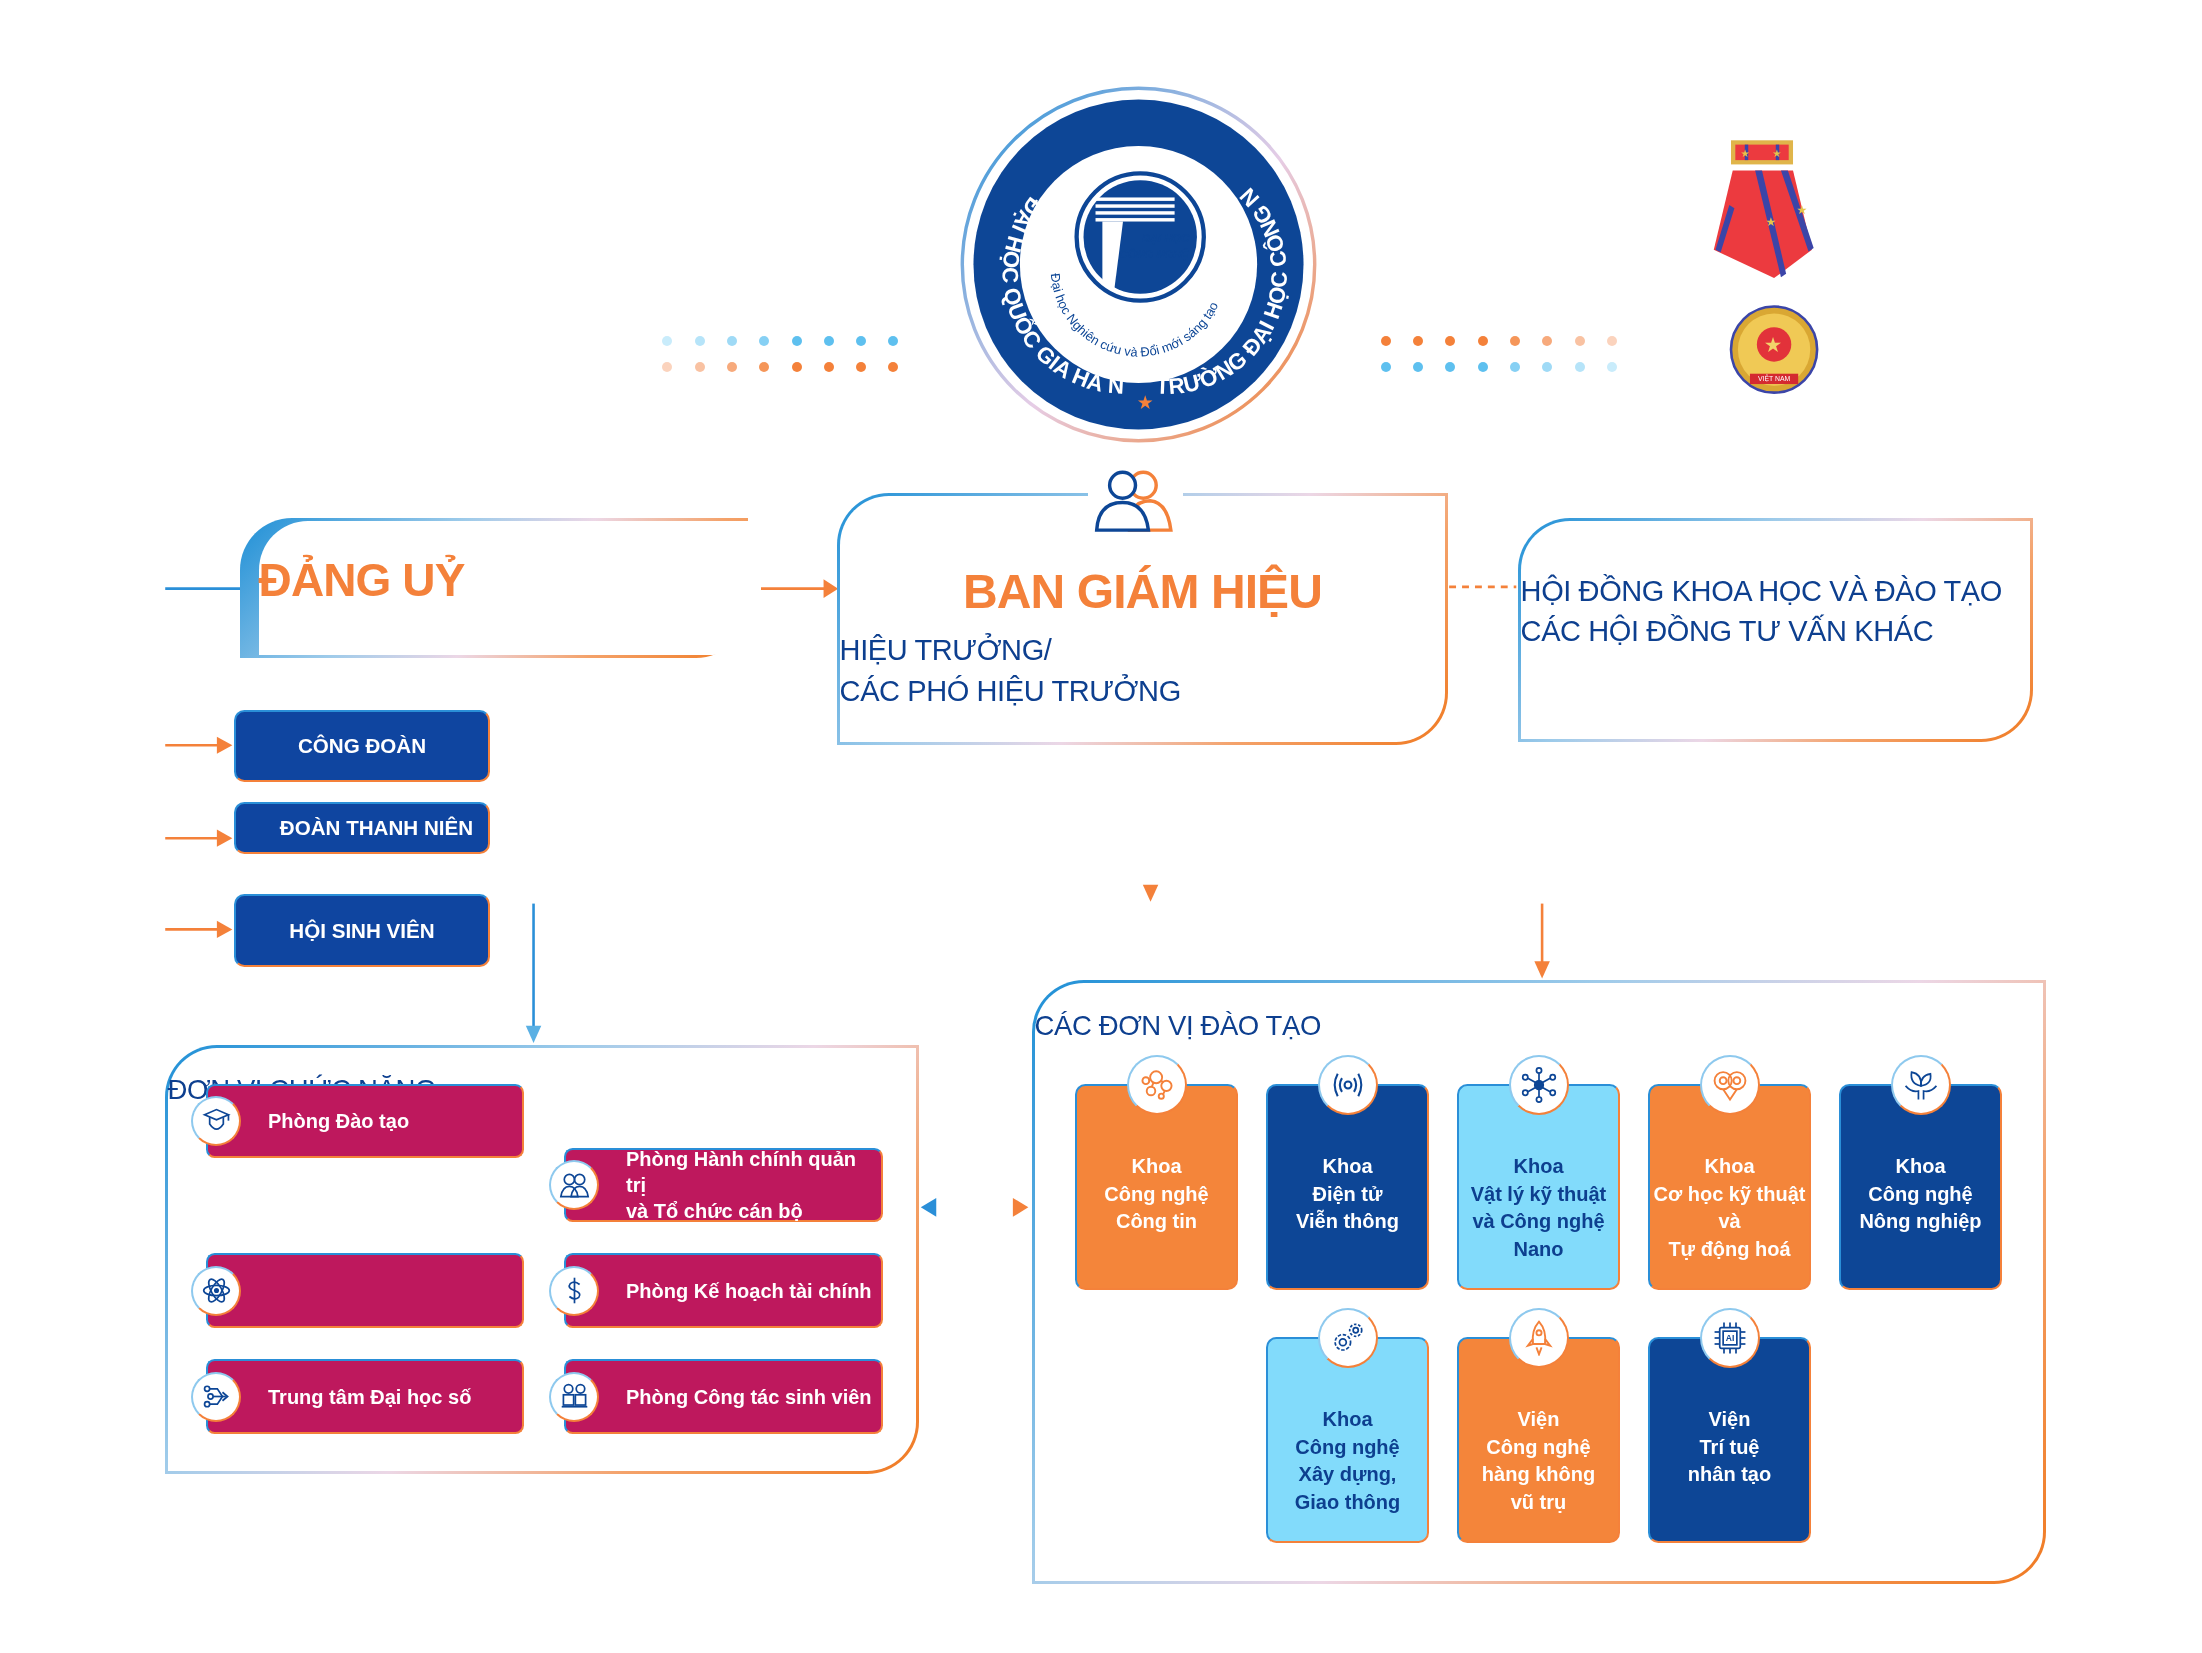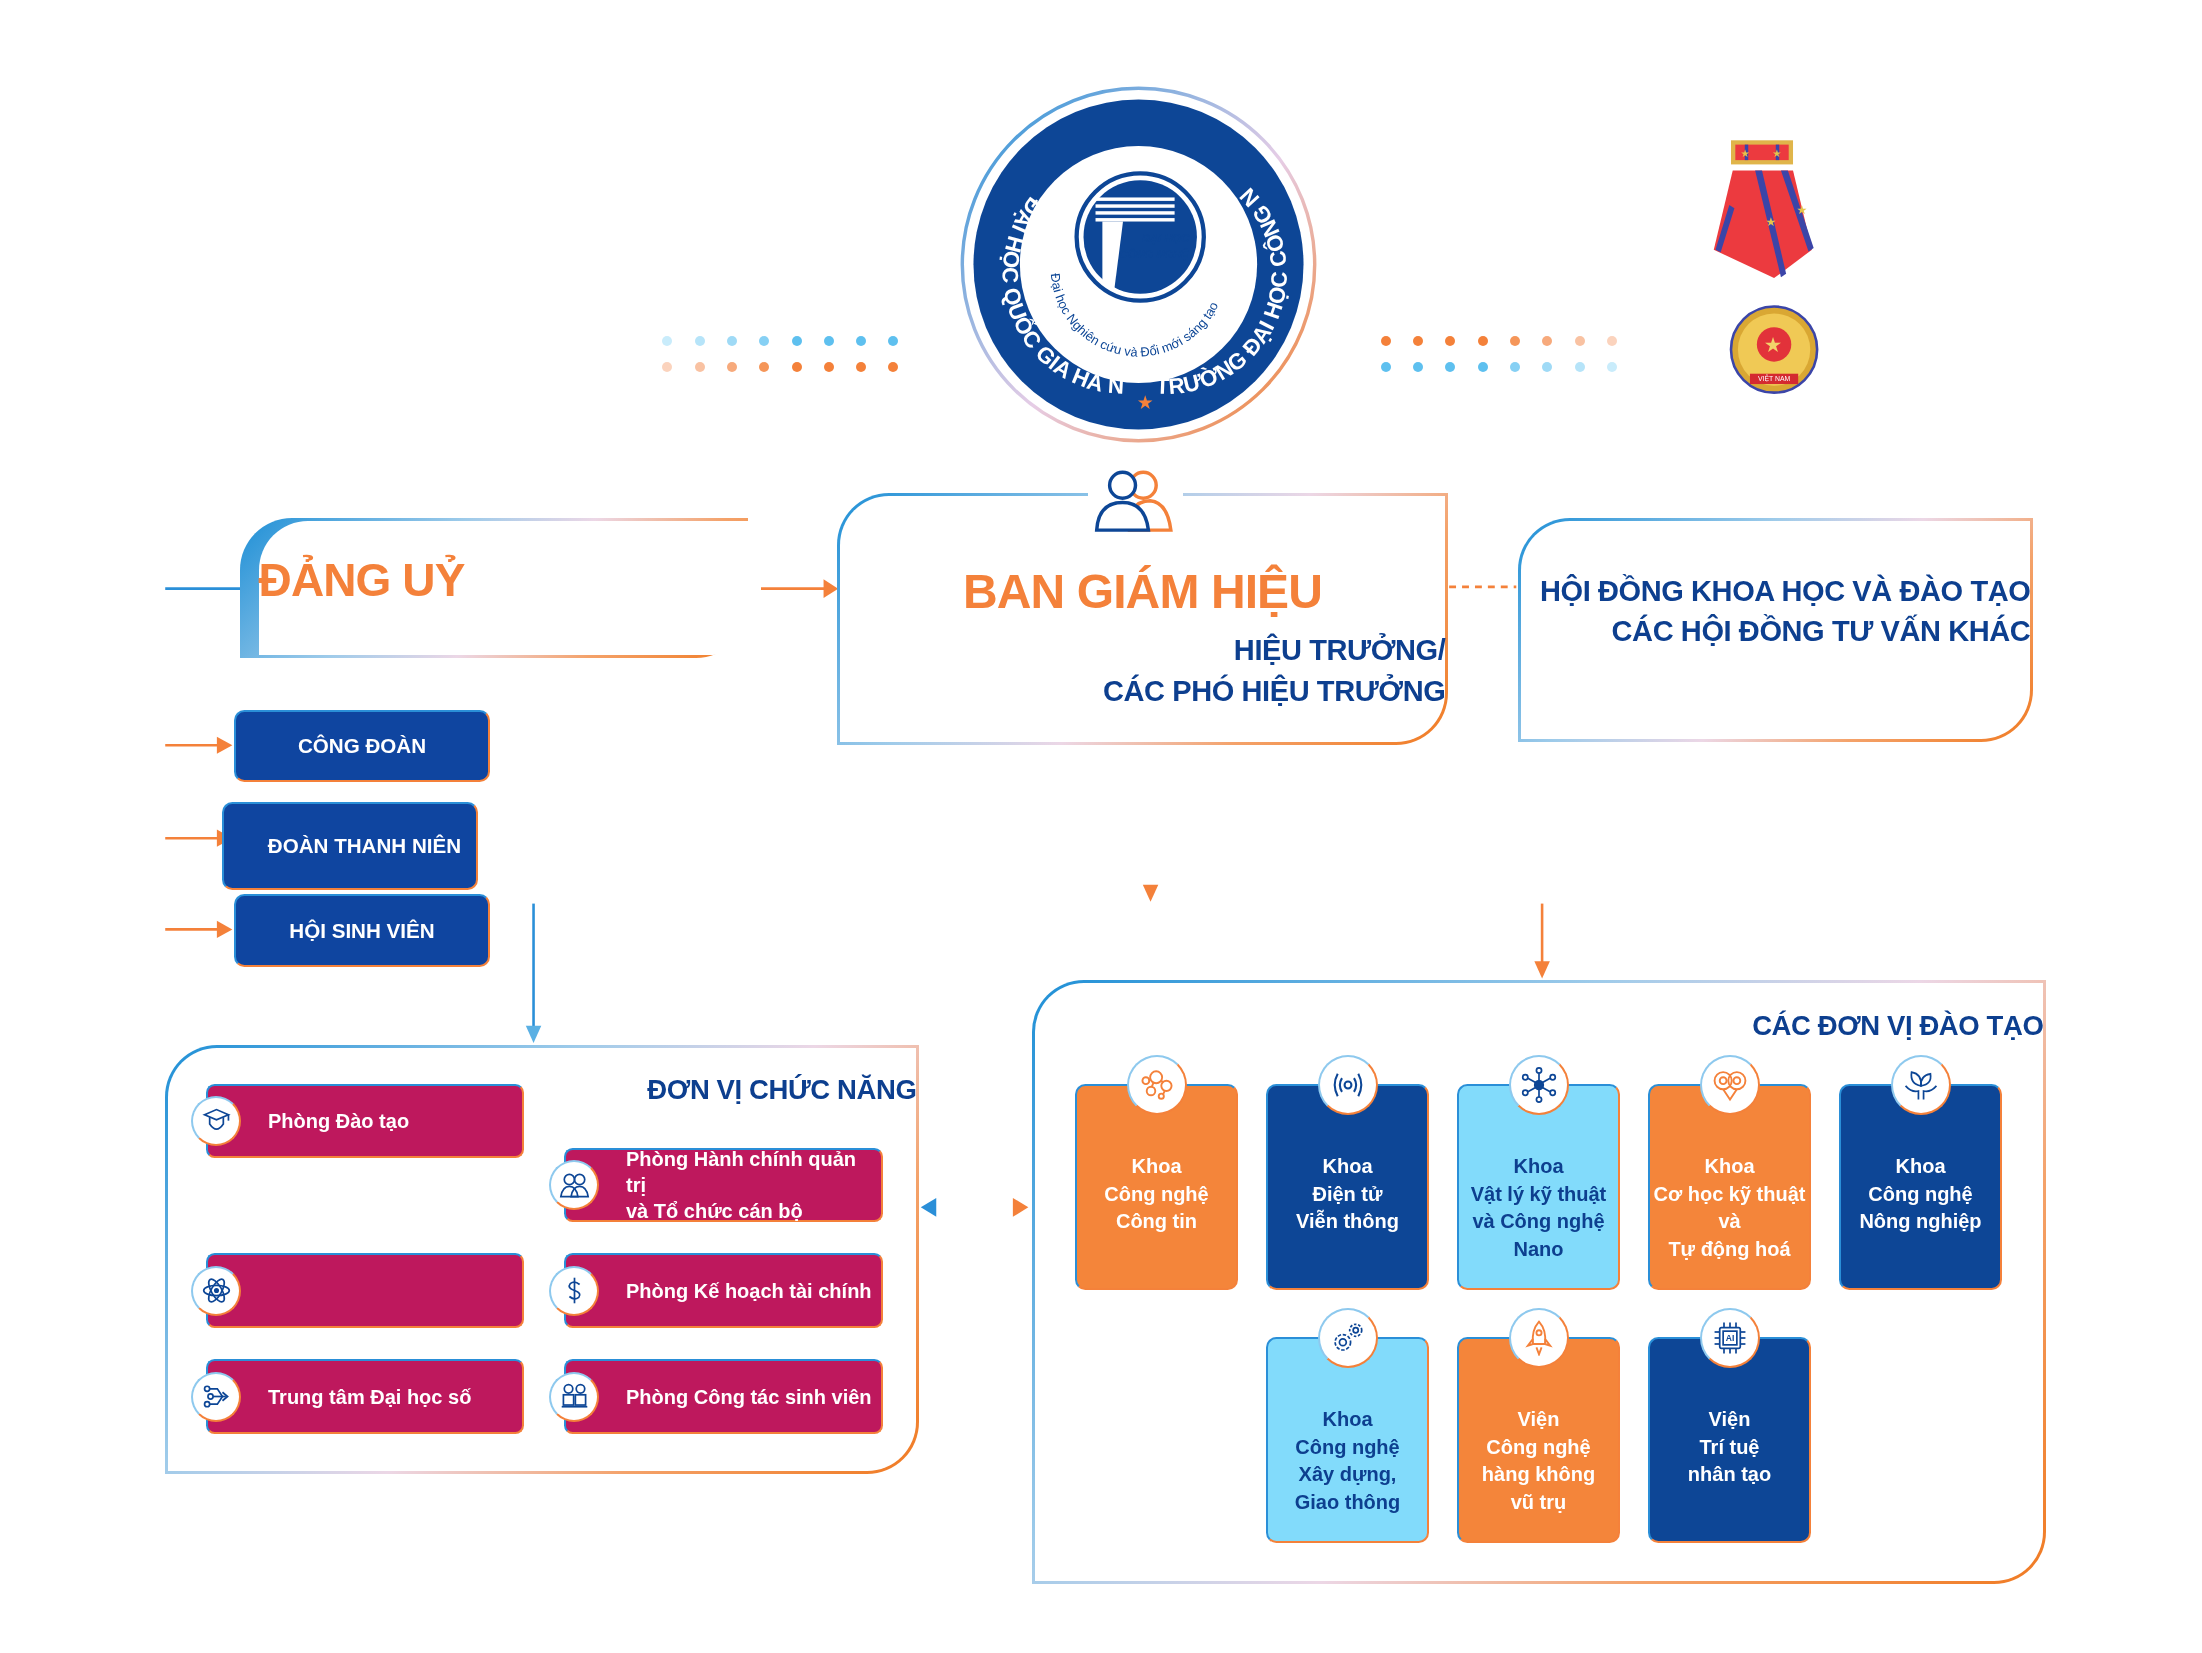--- a/index.html
+++ b/index.html
@@ -9,21 +9,21 @@
   svg.lines { position:absolute; left:0; top:0; width:2203px; height:1654px; pointer-events:none; }
 
   
   .gbox { position:absolute; box-sizing:border-box; padding:2.6px;
           background:linear-gradient(135deg,#1e8fd6 0%,#9ecbea 35%,#ecd7e6 55%,#f4a26a 75%,#f07a22 100%); }
   .gbox > .inner { width:100%; height:100%; background:#fff; box-sizing:border-box; }
   .gbox.r-tlbr, .gbox.r-tlbr > .inner { border-radius:52px 0 52px 0; }
   .gbox.r-tlbr > .inner { border-radius:49px 0 49px 0; }
 
   .orange-title { color:#f4813a; font-weight:bold; letter-spacing:-0.9px; text-align:center; }
-  .navy-title { color:#0d3f8f; font-weight:bold; text-align:right; letter-spacing:-0.4px; }
+  .navy-title { color:#0d3f8f; font-weight:normal; text-align:left; letter-spacing:-0.4px; }
 
   
   .org-btn { position:absolute; box-sizing:border-box; background:#0f45a0; border-radius:10.3px;
              border-right:2.6px solid #f4813a; border-bottom:2.6px solid #f4813a;
              border-top:2.6px solid #2a8fd8; border-left:2.6px solid #2a8fd8;
              color:#ffffff; font-weight:bold; font-size:20.6px; display:flex; align-items:center; justify-content:center; }
 
   
   .func { position:absolute; box-sizing:border-box; background:#be185d; border-radius:8.6px;
           border-top:2.6px solid #2a8fd8; border-left:2.6px solid #2a8fd8;
@@ -230,21 +230,21 @@
 <div class="gbox r-tlbr" style="left:1518px;top:518px;width:515px;height:224px;">
   <div class="inner" style="padding-top:50px;">
     <div class="navy-title" style="font-size:29px;line-height:40px;">HỘI ĐỒNG KHOA HỌC VÀ ĐÀO TẠO</div>
     <div class="navy-title" style="font-size:29px;line-height:40px;">CÁC HỘI ĐỒNG TƯ VẤN KHÁC</div>
   </div>
 </div>
 
 <div class="org-btn" style="left:234px;top:710px;width:256px;height:72px;">
     <span>CÔNG ĐOÀN</span>
   </div>
-<div class="org-btn" style="left:222px;top:802px;width:256px;height:88px;padding-left:29px;">
+<div class="org-btn" style="left:234px;top:802px;width:256px;height:52px;padding-left:29px;">
     <span>ĐOÀN THANH NIÊN</span>
   </div>
 <div class="org-btn" style="left:234px;top:894px;width:256px;height:73px;">
     <span>HỘI SINH VIÊN</span>
   </div>
 
 <div class="gbox r-tlbr" style="left:165px;top:1045px;width:754px;height:429px;">
   <div class="inner" style="padding-top:26px;">
     <div class="navy-title" style="font-size:27.5px;">ĐƠN VỊ CHỨC NĂNG</div>
   </div>

